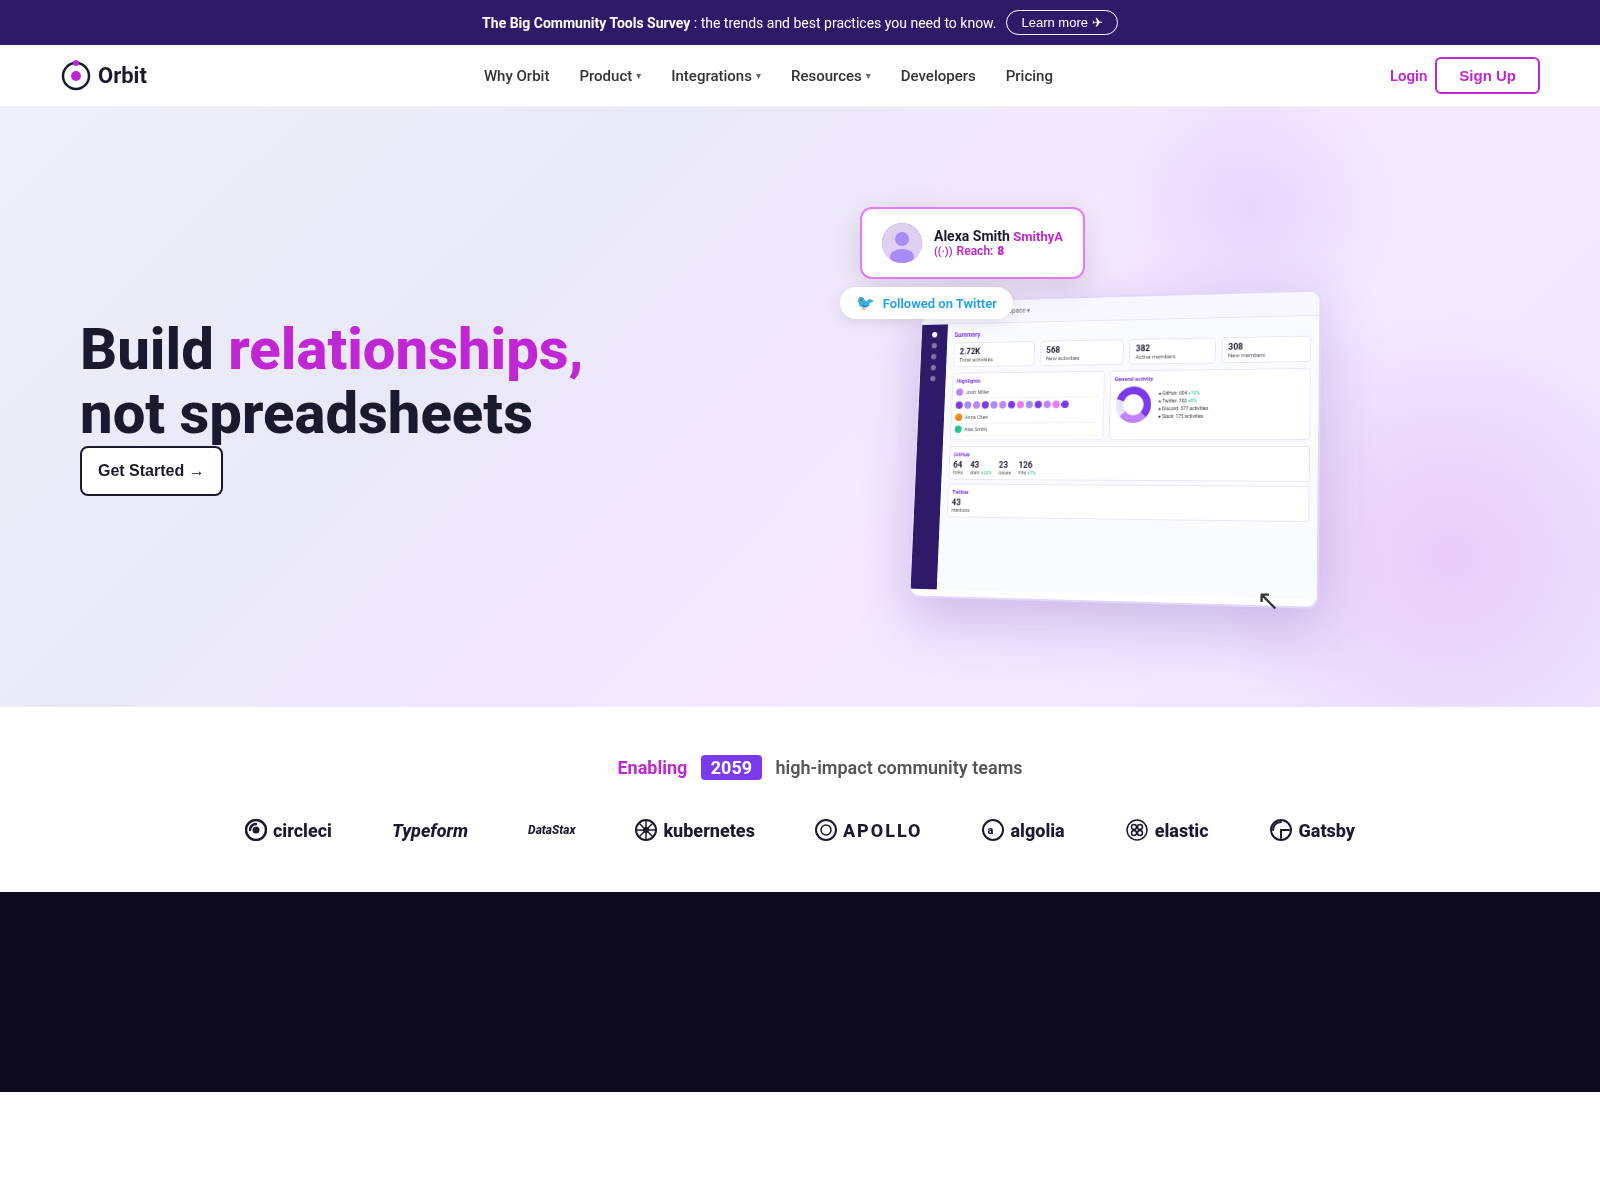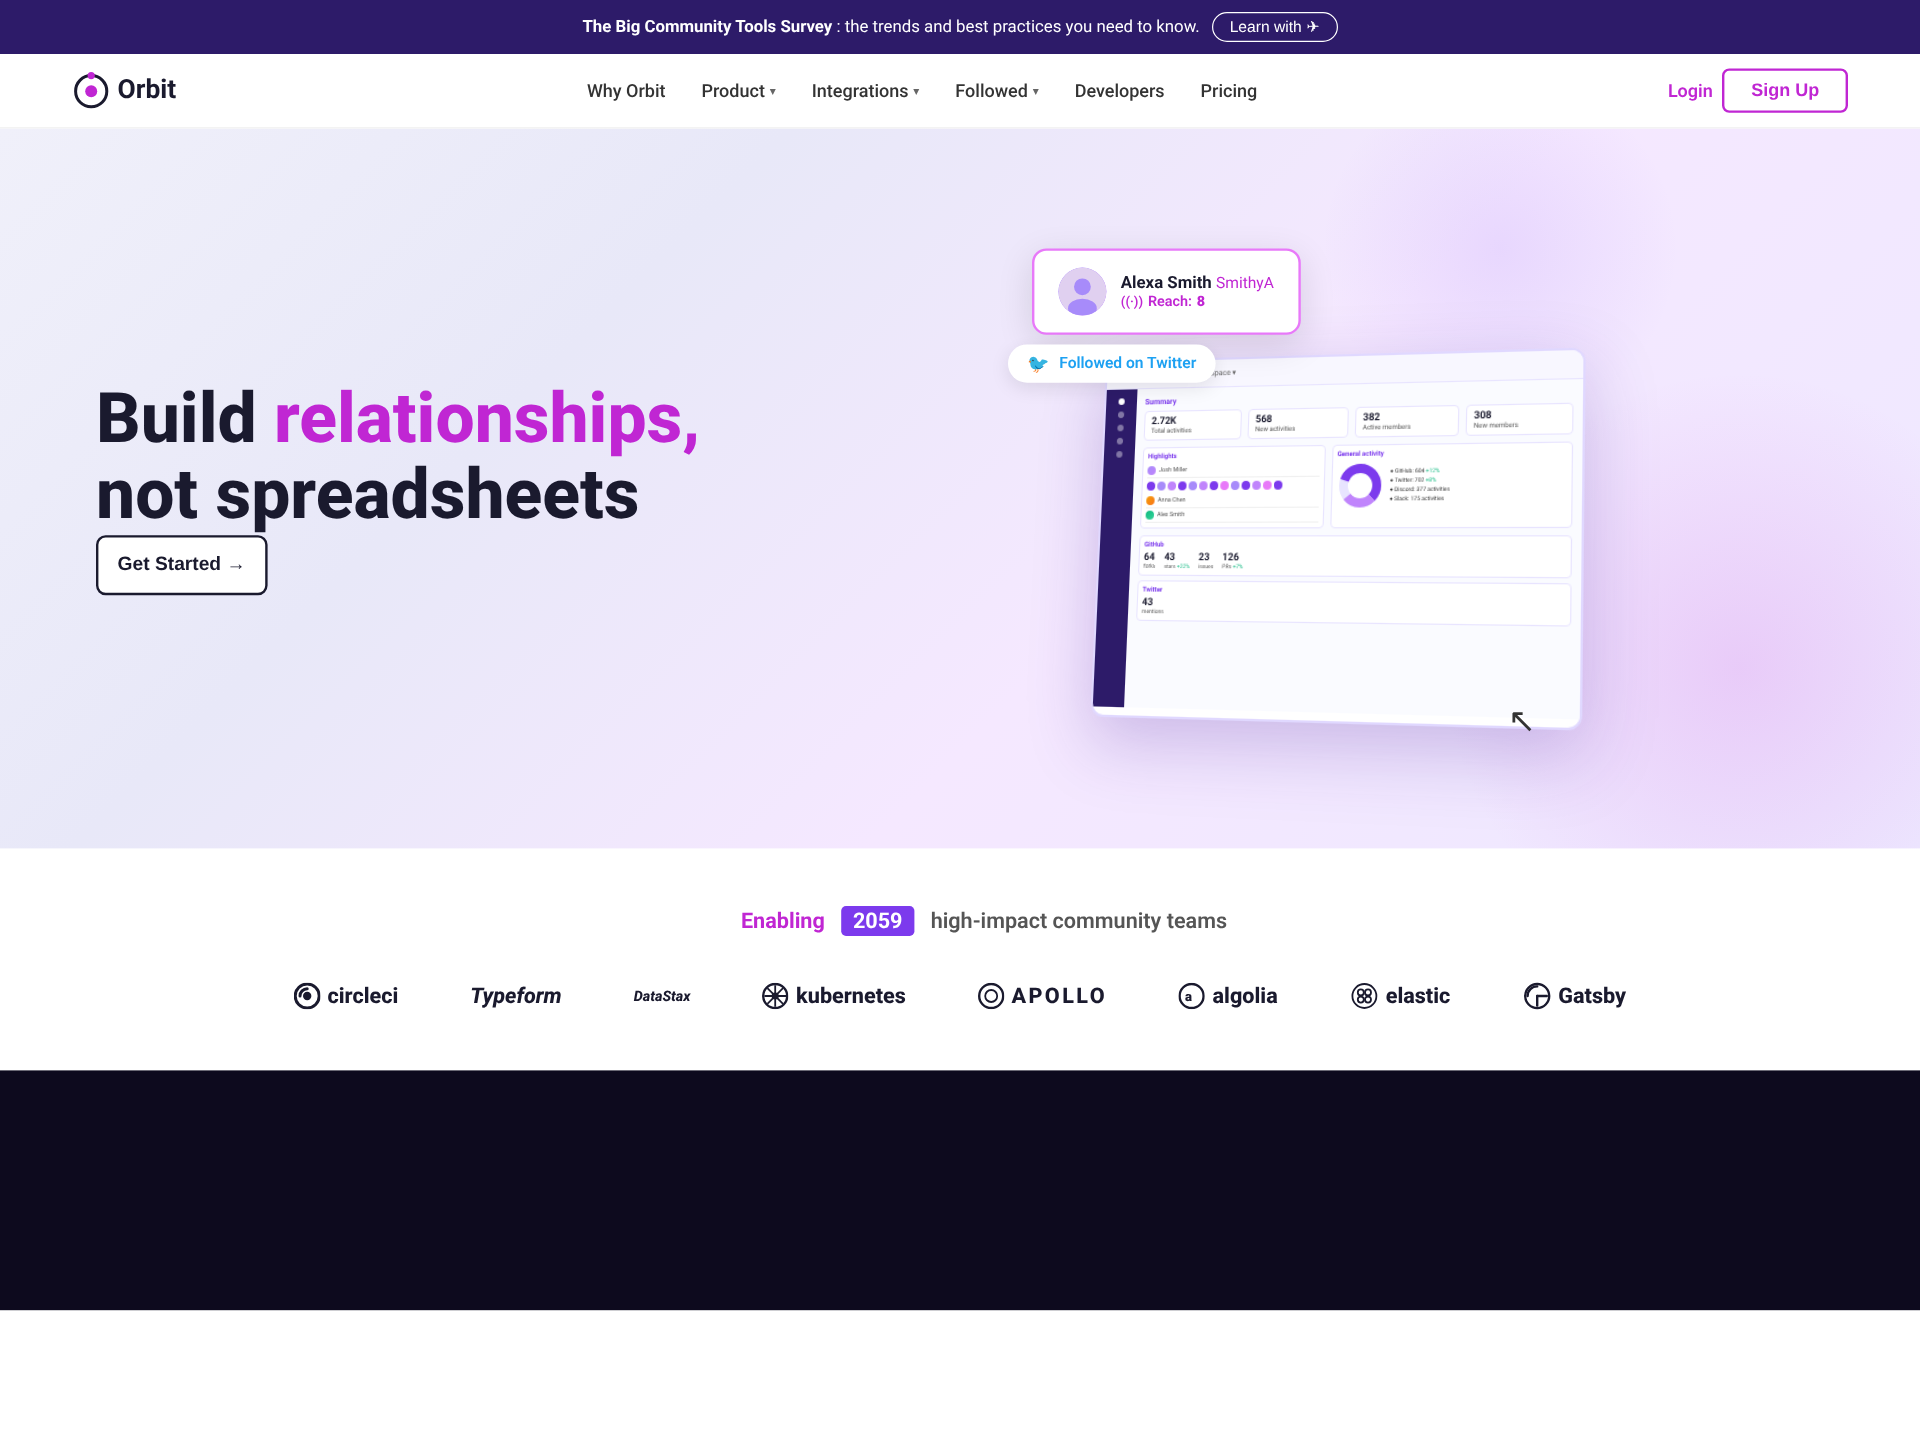--- a/index.html
+++ b/index.html
@@ -173,21 +173,21 @@
       background: linear-gradient(135deg, #a78bfa, #c084fc);
       display: flex;
       align-items: center;
       justify-content: center;
       color: white;
       font-size: 14px;
       font-weight: bold;
       overflow: hidden;
     }
     .profile-name { font-size: 14px; font-weight: 700; color: #1a1a2e; }
-    .profile-handle { color: #c026d3; font-size: 13px; font-weight: 400; }
+    .profile-handle { color: #c026d3; font-size: 13px; font-weight: 700; }
     .profile-reach { color: #c026d3; font-size: 12px; font-weight: 600; display: flex; align-items: center; gap: 4px; }
     .twitter-badge {
       position: absolute;
       top: 80px;
       left: 0;
       background: white;
       border-radius: 20px;
       padding: 7px 16px;
       display: flex;
       align-items: center;
@@ -368,21 +368,21 @@
   </style>
 </head>
 <body>
 
 <div class="banner">
   <span>
     <strong>The Big Community Tools Survey</strong>
     <span>: the trends and best practices you need to know.</span>
   </span>
   <button class="banner-link">
-    <span>Learn with</span>
+    <span>Learn more</span>
     <span>✈</span>
   </button>
 </div>
 
 <nav>
   <a class="nav-logo" href="#">
     <svg class="logo-icon" viewBox="0 0 32 32">
       <circle cx="16" cy="16" r="5" fill="#c026d3"></circle>
       <circle cx="16" cy="16" r="13" fill="none" stroke="#1a1a2e" stroke-width="2.5"></circle>
       <circle cx="16" cy="3" r="3" fill="#c026d3"></circle>
@@ -396,21 +396,21 @@
     </a>
     <a class="nav-link">
       <span>Product</span>
       <span class="chevron">▾</span>
     </a>
     <a class="nav-link">
       <span>Integrations</span>
       <span class="chevron">▾</span>
     </a>
     <a class="nav-link">
-      <span>Followed</span>
+      <span>Resources</span>
       <span class="chevron">▾</span>
     </a>
     <a class="nav-link">
       <span>Developers</span>
     </a>
     <a class="nav-link">
       <span>Pricing</span>
     </a>
   </div>
 

